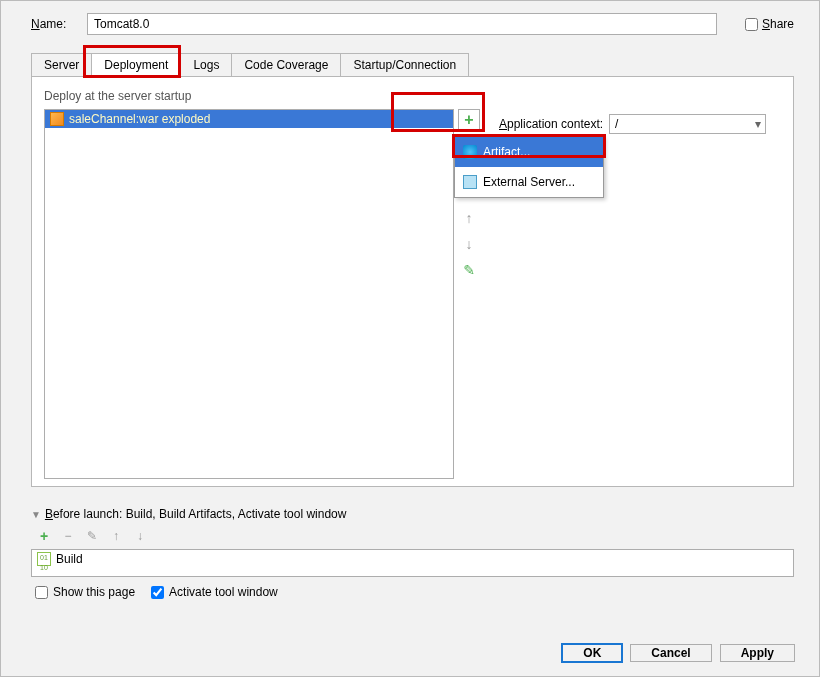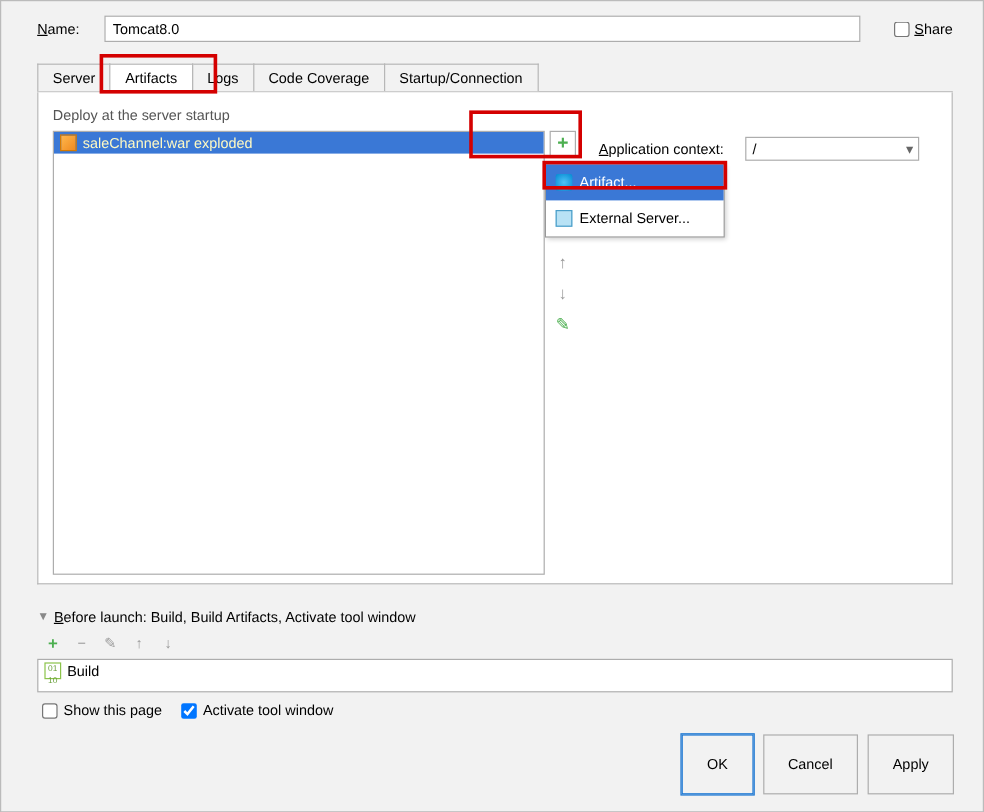--- a/index.html
+++ b/index.html
@@ -40,40 +40,40 @@
     .popup-menu { position: absolute; top: 27px; left: 0px; width: 150px; border: 1px solid #999; background: #fff; z-index: 20; box-shadow: 2px 2px 4px rgba(0,0,0,0.2); }
     .popup-item { display: flex; align-items: center; gap: 6px; padding: 8px 8px; cursor: pointer; }
     .popup-item.selected { background: #3a78d6; color: #fff; }
     .popup-item-icon { width: 14px; height: 14px; display: inline-block; }
     .artifact-icon { background: radial-gradient(circle, #4fc3f7, #0288d1); border-radius: 2px; }
     .folder-icon { background: #b8e2f5; border: 1px solid #4a9ec9; }
     
     .red-box-popup { position: absolute; border: 3px solid #d40000; top: -3px; left: -3px; width: 154px; height: 24px; pointer-events: none; z-index: 25; }
     
     .context-area { flex: 1; padding: 5px 15px; }
-    .context-row { display: flex; align-items: center; gap: 18px; }
+    .context-row { display: flex; align-items: center; gap: 6px; }
     .context-select { flex: 1; padding: 2px 18px 2px 5px; border: 1px solid #adadad; background: #fff; position: relative; }
     .context-select::after { content: '▾'; position: absolute; right: 4px; color: #666; }
     
     .before-launch { margin-top: 20px; }
     .bl-header { display: flex; align-items: center; gap: 4px; cursor: pointer; margin-bottom: 6px; }
     .bl-toggle { color: #888; font-size: 10px; }
     .bl-toolbar { display: flex; gap: 6px; margin-bottom: 4px; padding-left: 4px; }
     .bl-btn { width: 18px; height: 18px; display: flex; align-items: center; justify-content: center; color: #999; cursor: pointer; }
     .bl-btn.green { color: #4caf50; font-weight: bold; font-size: 14px; }
     .bl-list { border: 1px solid #adadad; background: #fff; height: 28px; overflow: hidden; }
     .bl-item { display: flex; align-items: center; gap: 5px; padding: 2px 5px; }
     .bl-item-icon { width: 14px; height: 14px; display: inline-block; background: #fff; border: 1px solid #8bc34a; color: #689f38; font-size: 7px; text-align: center; line-height: 10px; }
     
     .footer-checks { display: flex; gap: 16px; margin-top: 8px; align-items: center; padding-left: 4px; }
     .footer-checks label { display: flex; align-items: center; gap: 5px; }
     .footer-checks input { width: 13px; height: 13px; }
     
     .dialog-buttons { position: absolute; bottom: 15px; right: 25px; display: flex; gap: 8px; }
-    .dlg-btn { padding: 17px 20px; border: 1px solid #adadad; background: #f2f2f2; cursor: pointer; }
+    .dlg-btn { padding: 1px 20px; border: 1px solid #adadad; background: #f2f2f2; cursor: pointer; font-weight: bold; }
     .dlg-btn.primary { border: 1px solid #1976d2; box-shadow: 0 0 0 1px #1976d2; }
     
     .underline-first::first-letter { text-decoration: underline; }
   </style>
 </head>
 <body>
 
 <div class="dialog">
 
   <div class="name-row">
@@ -82,21 +82,21 @@
     <label class="share-check">
       <input type="checkbox" style="">
       <span class="underline-first">Share</span>
     </label>
   </div>
 
   <div class="tabs-area">
     <div class="red-box-tab"></div>
     <div class="tabs">
       <div class="tab">Server</div>
-      <div class="tab active">Artifacts</div>
+      <div class="tab active">Deployment</div>
       <div class="tab">Logs</div>
       <div class="tab">Code Coverage</div>
       <div class="tab">Startup/Connection</div>
     </div>
 
     <div class="tab-content">
       <div class="section-label">Deploy at the server startup</div>
 
       <div class="deploy-area">
         <div class="deploy-list">

